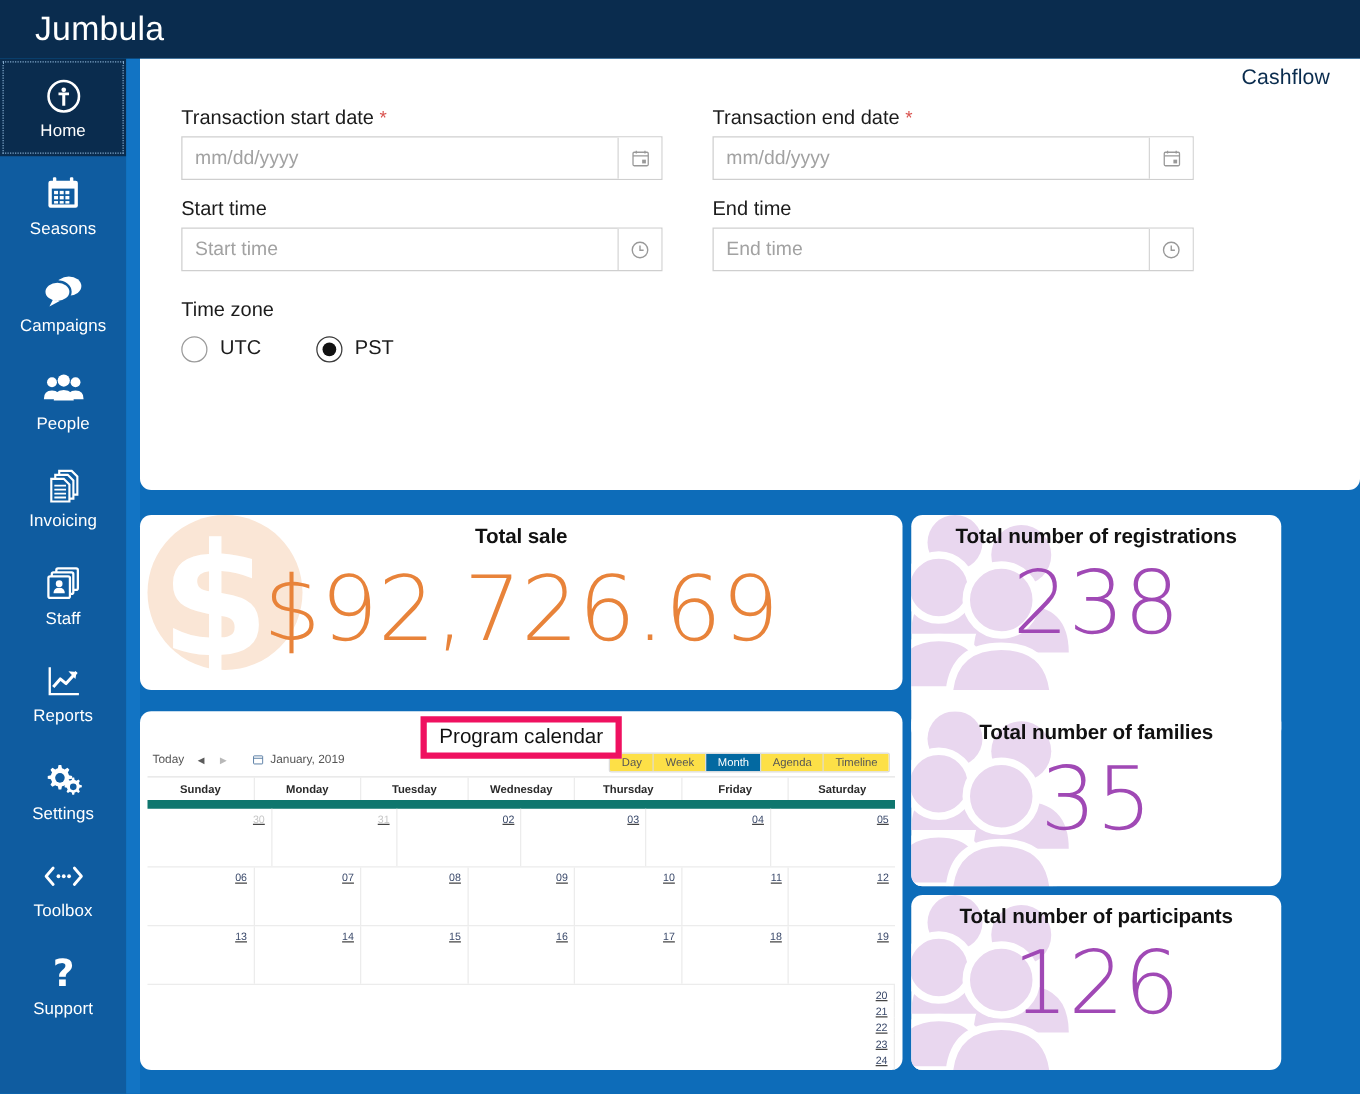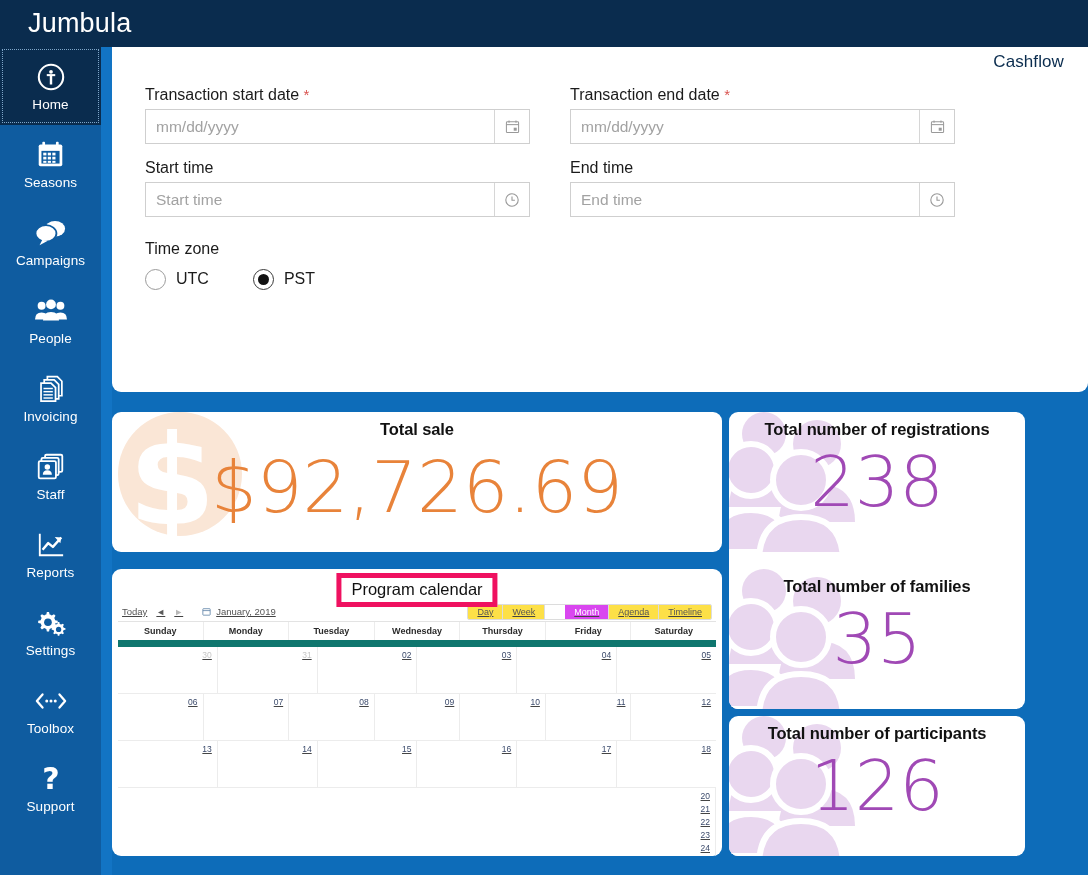--- a/index.html
+++ b/index.html
@@ -188,34 +188,34 @@
     font-size: 16.5px; color: #111;
     line-height: 1.15;
     white-space: nowrap;
   }
   .cal-inner {
     position: absolute; left: 6px; top: 33px;
     width: 598px; height: 248px;
     font-size: 9px; color: #444;
   }
   .cal-toolbar {
-    display: flex; align-items: center; justify-content: space-between;
-    height: 19px; padding: 0 4px; text-decoration: underline;
+    display: flex; align-items: flex-start; justify-content: space-between;
+    height: 19px; padding: 0 4px;
   }
   .cal-nav { display: flex; align-items: center; gap: 9px; color: #555; font-size: 9.5px; }
   .cal-nav .arrow { color: #b8b8b8; font-size: 9px; cursor: pointer; }
   .cal-nav .arrow.prev { color: #5b5b5b; }
   .cal-nav .date-wrap { display: flex; align-items: center; gap: 5px; margin-left: 10px; }
   .cal-views { display: flex; border: 1px solid #dcdcdc; border-radius: 2px; overflow: hidden; }
   .cal-views .v {
     padding: 2px 9px; font-size: 9px; color: #555;
     border-right: 1px solid #dcdcdc; cursor: pointer; background: #fde047;
   }
   .cal-views .v:last-child { border-right: 0; }
-  .cal-views .v.sel { background: #d946ef; color: #fff; margin-left: 20px; }
+  .cal-views .v.sel { background: #0369a1; color: #fff; }
   .cal-head { display: flex; border-top: 1px solid #e3e3e3; }
   .cal-head div {
     flex: 1 1 0; text-align: center;
     font-size: 9px; font-weight: 700; color: #2b2b2b;
     padding: 4px 0 4px 0;
     border-right: 1px solid #ececec;
   }
   .cal-head div:last-child { border-right: 0; }
   .cal-body { border-top: 7px solid #0f766e; text-decoration: underline; }
   .cal-row { display: flex; height: 47px; border-bottom: 1px solid #ececec; }
@@ -574,20 +574,21 @@
               <div class="cal-cell">11</div>
               <div class="cal-cell">12</div>
             </div>
             <div class="cal-row">
               <div class="cal-cell">13</div>
               <div class="cal-cell">14</div>
               <div class="cal-cell">15</div>
               <div class="cal-cell">16</div>
               <div class="cal-cell">17</div>
               <div class="cal-cell">18</div>
+              <div class="cal-cell">19</div>
             </div>
             <div class="cal-row">
               <div class="cal-cell">20</div>
               <div class="cal-cell">21</div>
               <div class="cal-cell">22</div>
               <div class="cal-cell">23</div>
               <div class="cal-cell">24</div>
               <div class="cal-cell">25</div>
               <div class="cal-cell">26</div>
             </div>

